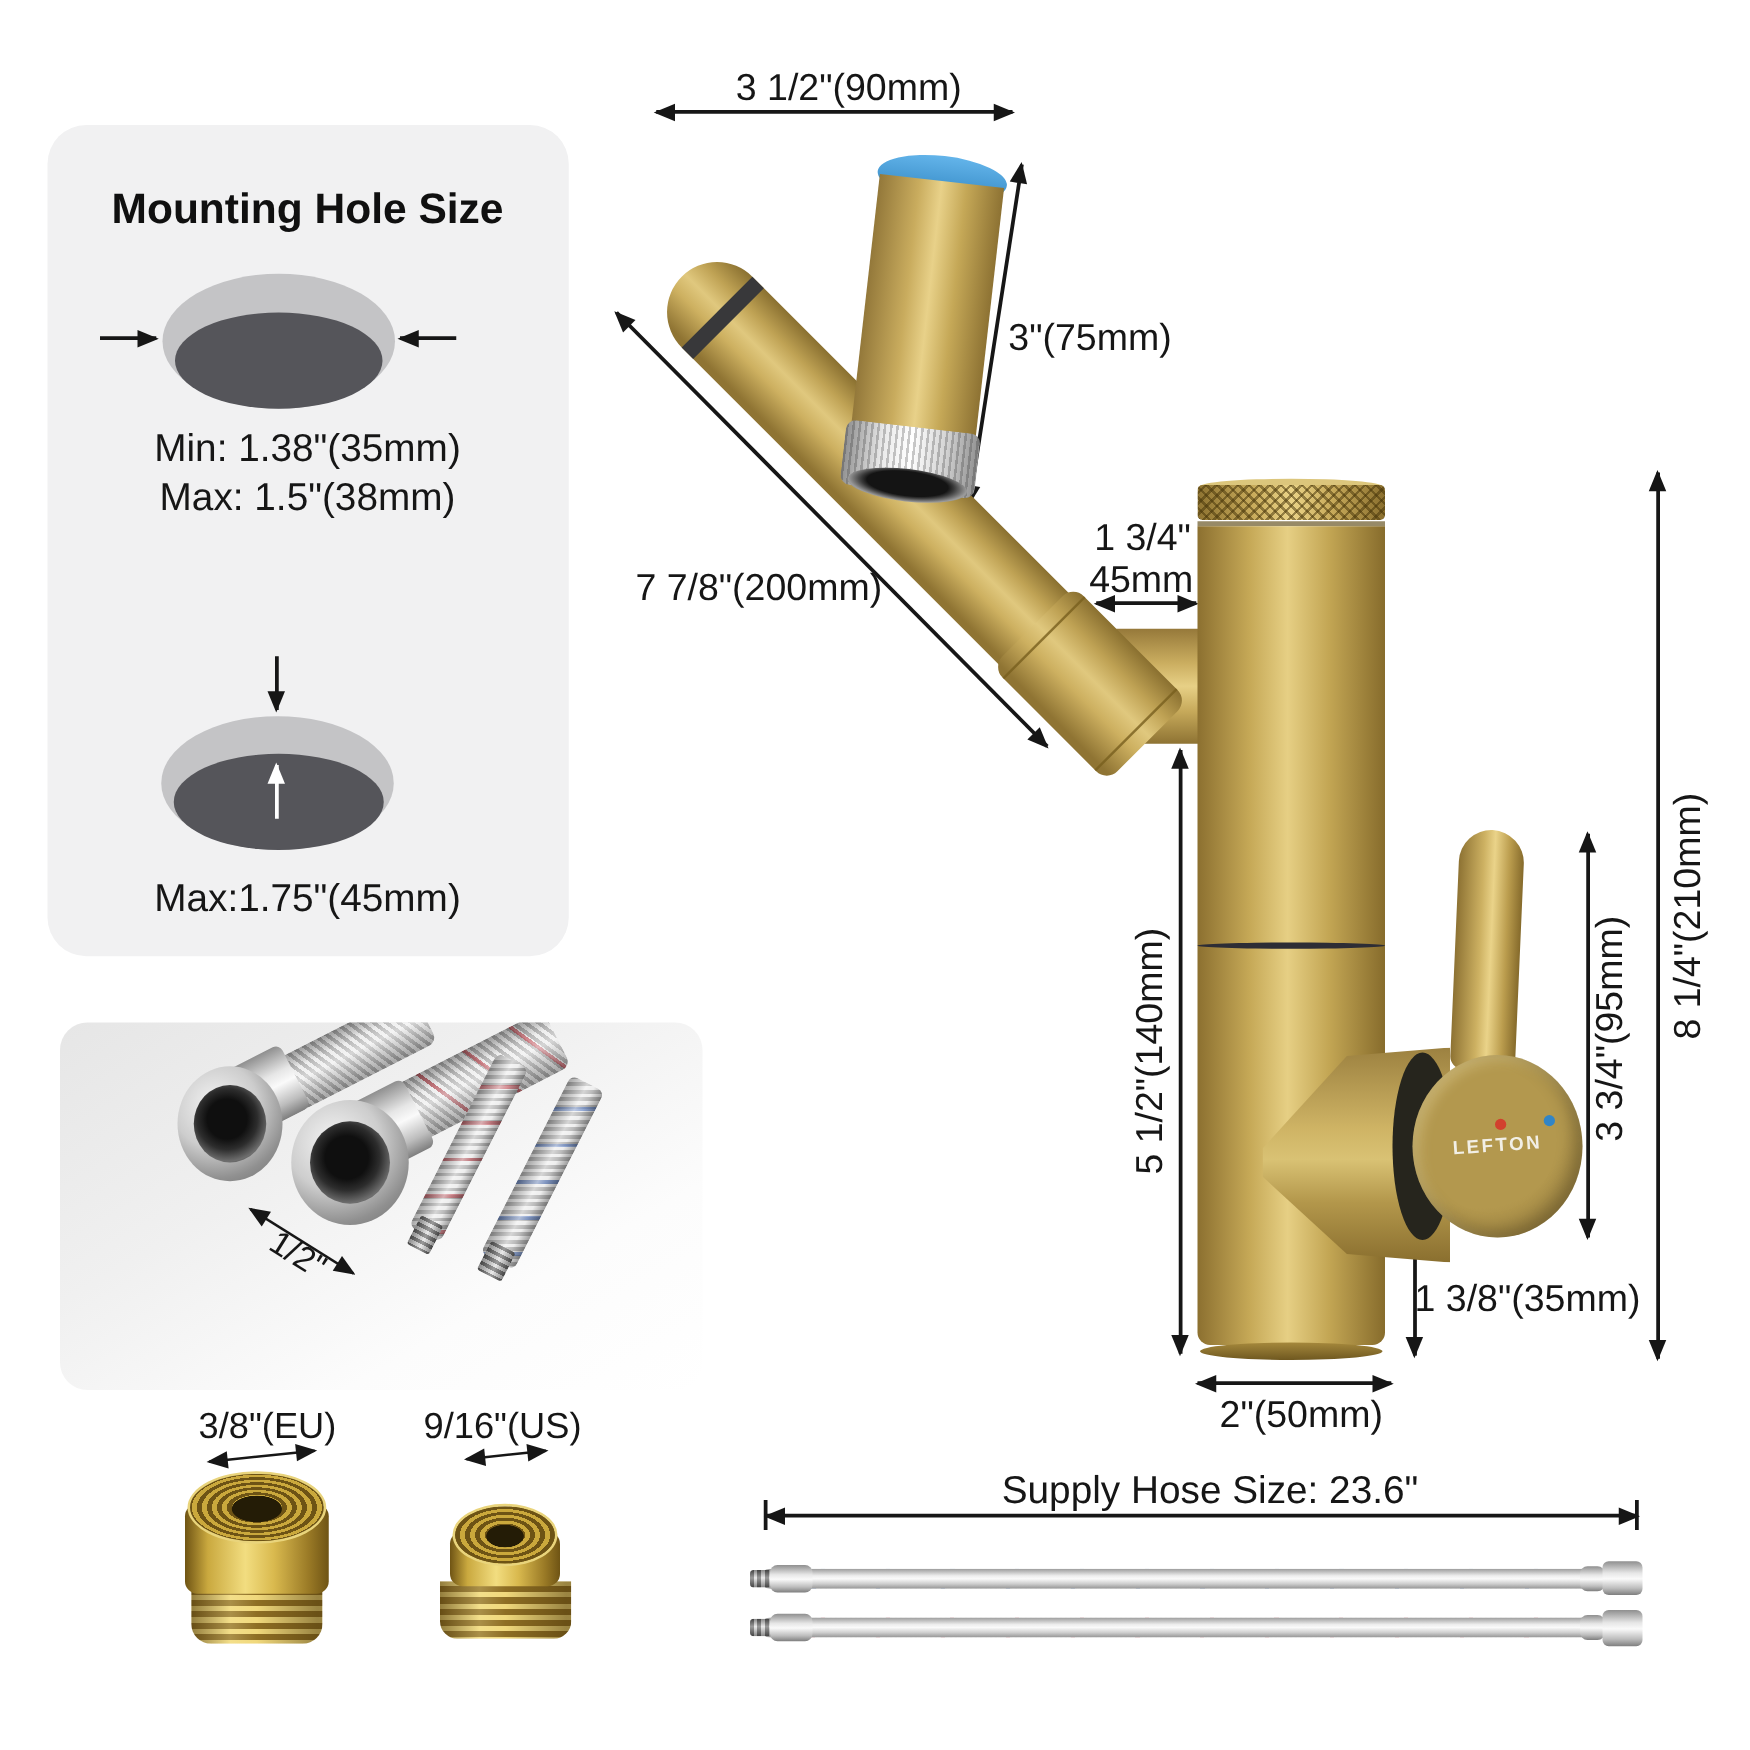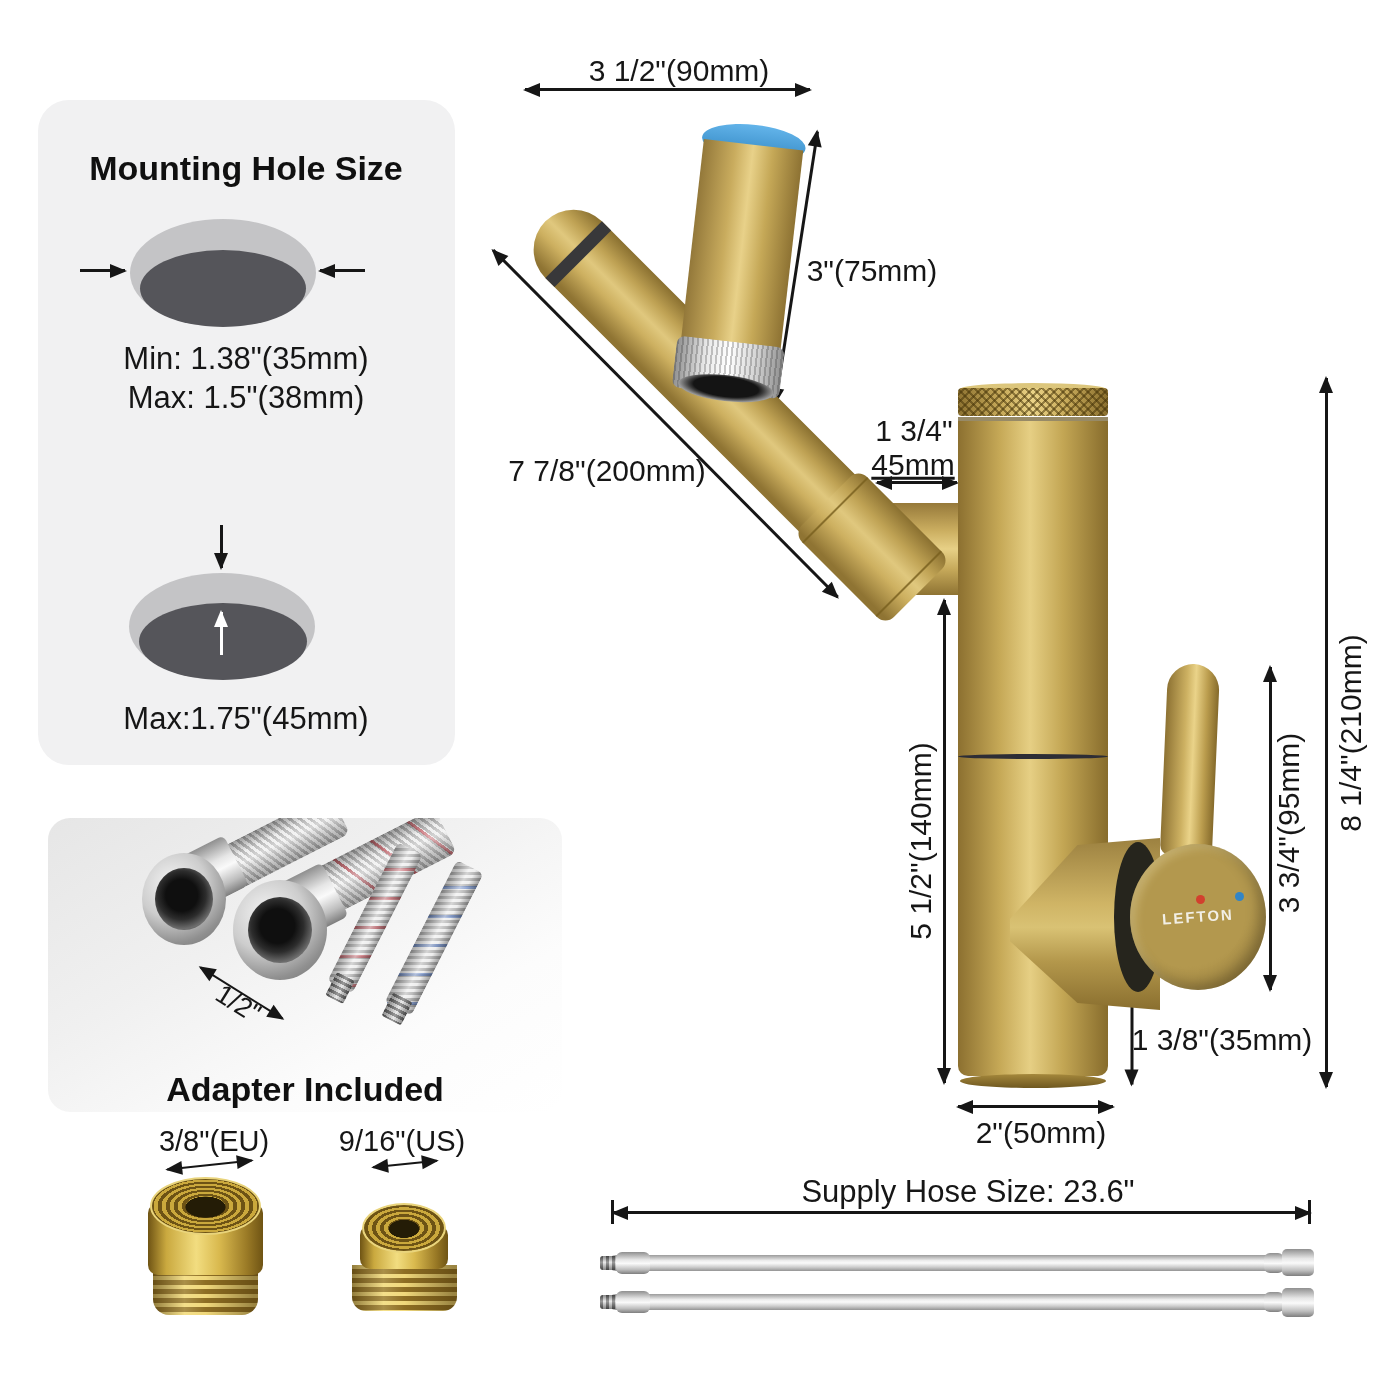--- a/index.html
+++ b/index.html
@@ -102,21 +102,20 @@
     <div class="abs braid" style="left:306px;top:105px;width:160px;height:30px;transform:rotate(117deg);border-radius:6px;background:
         linear-gradient(180deg,rgba(0,0,0,.35),rgba(255,255,255,.1) 30%,rgba(255,255,255,.45) 50%,rgba(0,0,0,.28) 95%),
         repeating-linear-gradient(63deg,transparent 0 26px,rgba(70,110,190,.6) 26px 29px),
         repeating-linear-gradient(63deg,#b3b3b3 0 3px,#ececec 3px 6px);"></div>
     <div class="male-tip" style="left:279px;top:160px;width:26px;height:20px;transform:rotate(117deg);"></div>
     <div class="male-tip" style="left:336px;top:180px;width:26px;height:22px;transform:rotate(117deg);"></div>
 
     <div class="dim2 a-left a-right" style="left:145px;top:174px;width:97px;transform:rotate(32deg);"></div>
     <div class="lbl" style="left:190px;top:186px;font-size:27px;transform:translate(-50%,-50%) rotate(32deg);">1/2"</div>
 
-    <div class="heading" style="left:257px;top:271px;">Adapter Included</div>
   </div>
 
   <div class="lbl" style="left:214px;top:1142px;font-size:29px;">3/8"(EU)</div>
   <div class="dim2 a-left a-right" style="left:167px;top:1164px;width:85px;transform:rotate(-6deg);"></div>
   <div class="abs" style="left:148px;top:1177px;width:115px;height:138px;">
     <div class="brass-threads" style="left:5px;bottom:0;width:105px;height:48px;"></div>
     <div class="brass-body" style="left:0;top:26px;width:115px;height:72px;"></div>
     <div class="brass-top" style="left:2px;top:0;width:107px;height:54px;"></div>
   </div>
 
@@ -174,21 +173,21 @@
   <div class="lbl" style="left:679px;top:71px;">3 1/2"(90mm)</div>
   <div class="dim a-left a-right" style="left:525px;top:88px;width:285px;"></div>
 
   <div class="lbl" style="left:872px;top:271px;">3"(75mm)</div>
   <div class="dim a-left a-right" style="left:659px;top:266px;width:275px;transform:rotate(98.8deg);"></div>
 
   <div class="lbl" style="left:607px;top:471px;">7 7/8"(200mm)</div>
   <div class="dim a-left a-right" style="left:421px;top:422px;width:489px;transform:rotate(45.2deg);"></div>
 
   <div class="lbl" style="left:914px;top:431px;">1 3/4"</div>
-  <div class="lbl" style="left:913px;top:465px;text-decoration:underline;">45mm</div>
+  <div class="lbl" style="left:913px;top:465px;">45mm</div>
   <div class="dim a-left a-right" style="left:877px;top:481px;width:80px;"></div>
 
   <div class="lbl v" style="left:921px;top:841px;">5 1/2"(140mm)</div>
   <div class="dim a-left a-right" style="left:703px;top:840px;width:483px;transform:rotate(90deg);"></div>
 
   <div class="lbl v" style="left:1289px;top:823px;">3 3/4"(95mm)</div>
   <div class="dim a-left a-right" style="left:1109px;top:827px;width:323px;transform:rotate(90deg);"></div>
 
   <div class="lbl v" style="left:1351px;top:733px;">8 1/4"(210mm)</div>
   <div class="dim a-left a-right" style="left:972px;top:731px;width:709px;transform:rotate(90deg);"></div>

